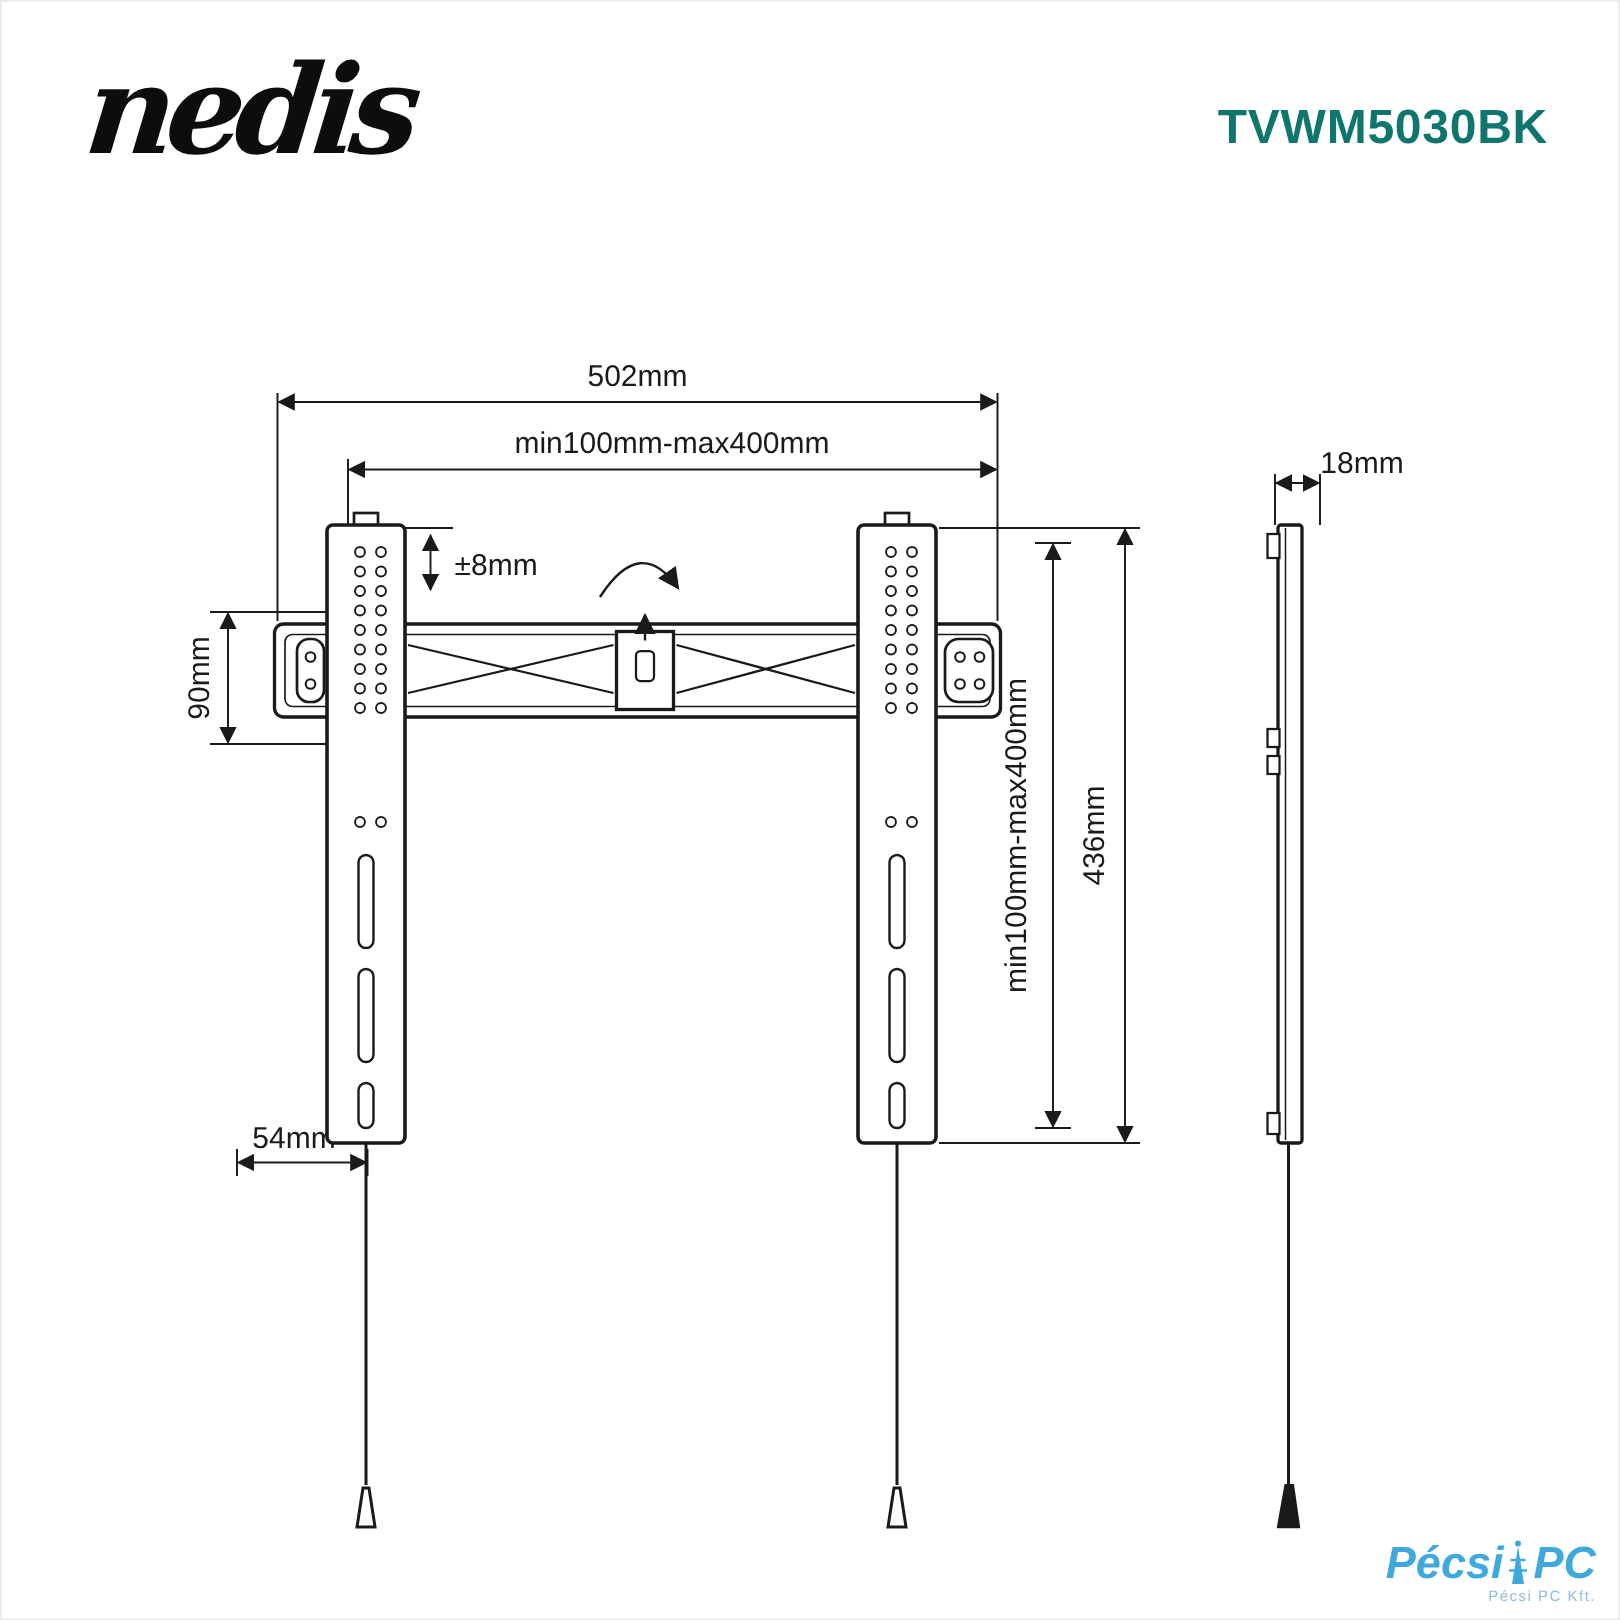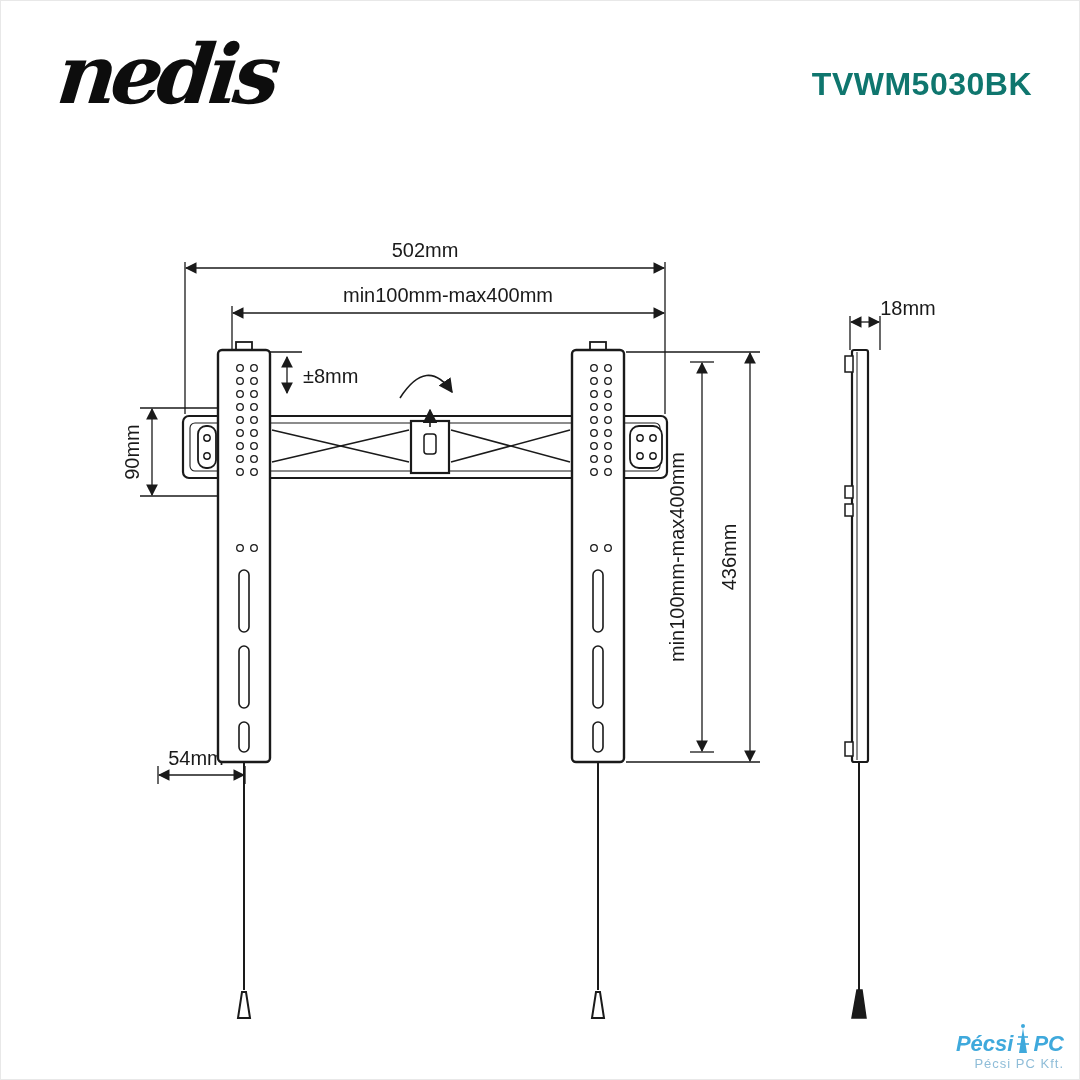--- a/index.html
+++ b/index.html
@@ -22,25 +22,25 @@
   svg text{
     font-family:"Liberation Sans",sans-serif;
     font-size:20px;fill:#1a1a1a;
   }
   .watermark{
     position:absolute;right:16px;bottom:10px;text-align:right;
     color:#3fa9dc;line-height:1;
   }
   .wm-row{display:flex;align-items:flex-end;justify-content:flex-end;gap:2px;}
   .wm-word{
-    font-style:italic;font-weight:bold;font-size:22px;
+    font-style:italic;font-weight:bold;font-size:30px;
     text-shadow:0 0 2px #ffffff;
   }
   .wm-sub{
-    font-size:13px;color:#8fbdd8;margin-top:2px;letter-spacing:1px;
+    font-size:10px;color:#8fbdd8;margin-top:2px;letter-spacing:1px;
     font-weight:normal;
   }
 </style>
 </head>
 <body>
 
 <div class="canvas">
 
   <div class="brand">nedis</div>
   <div class="model">TVWM5030BK</div>

